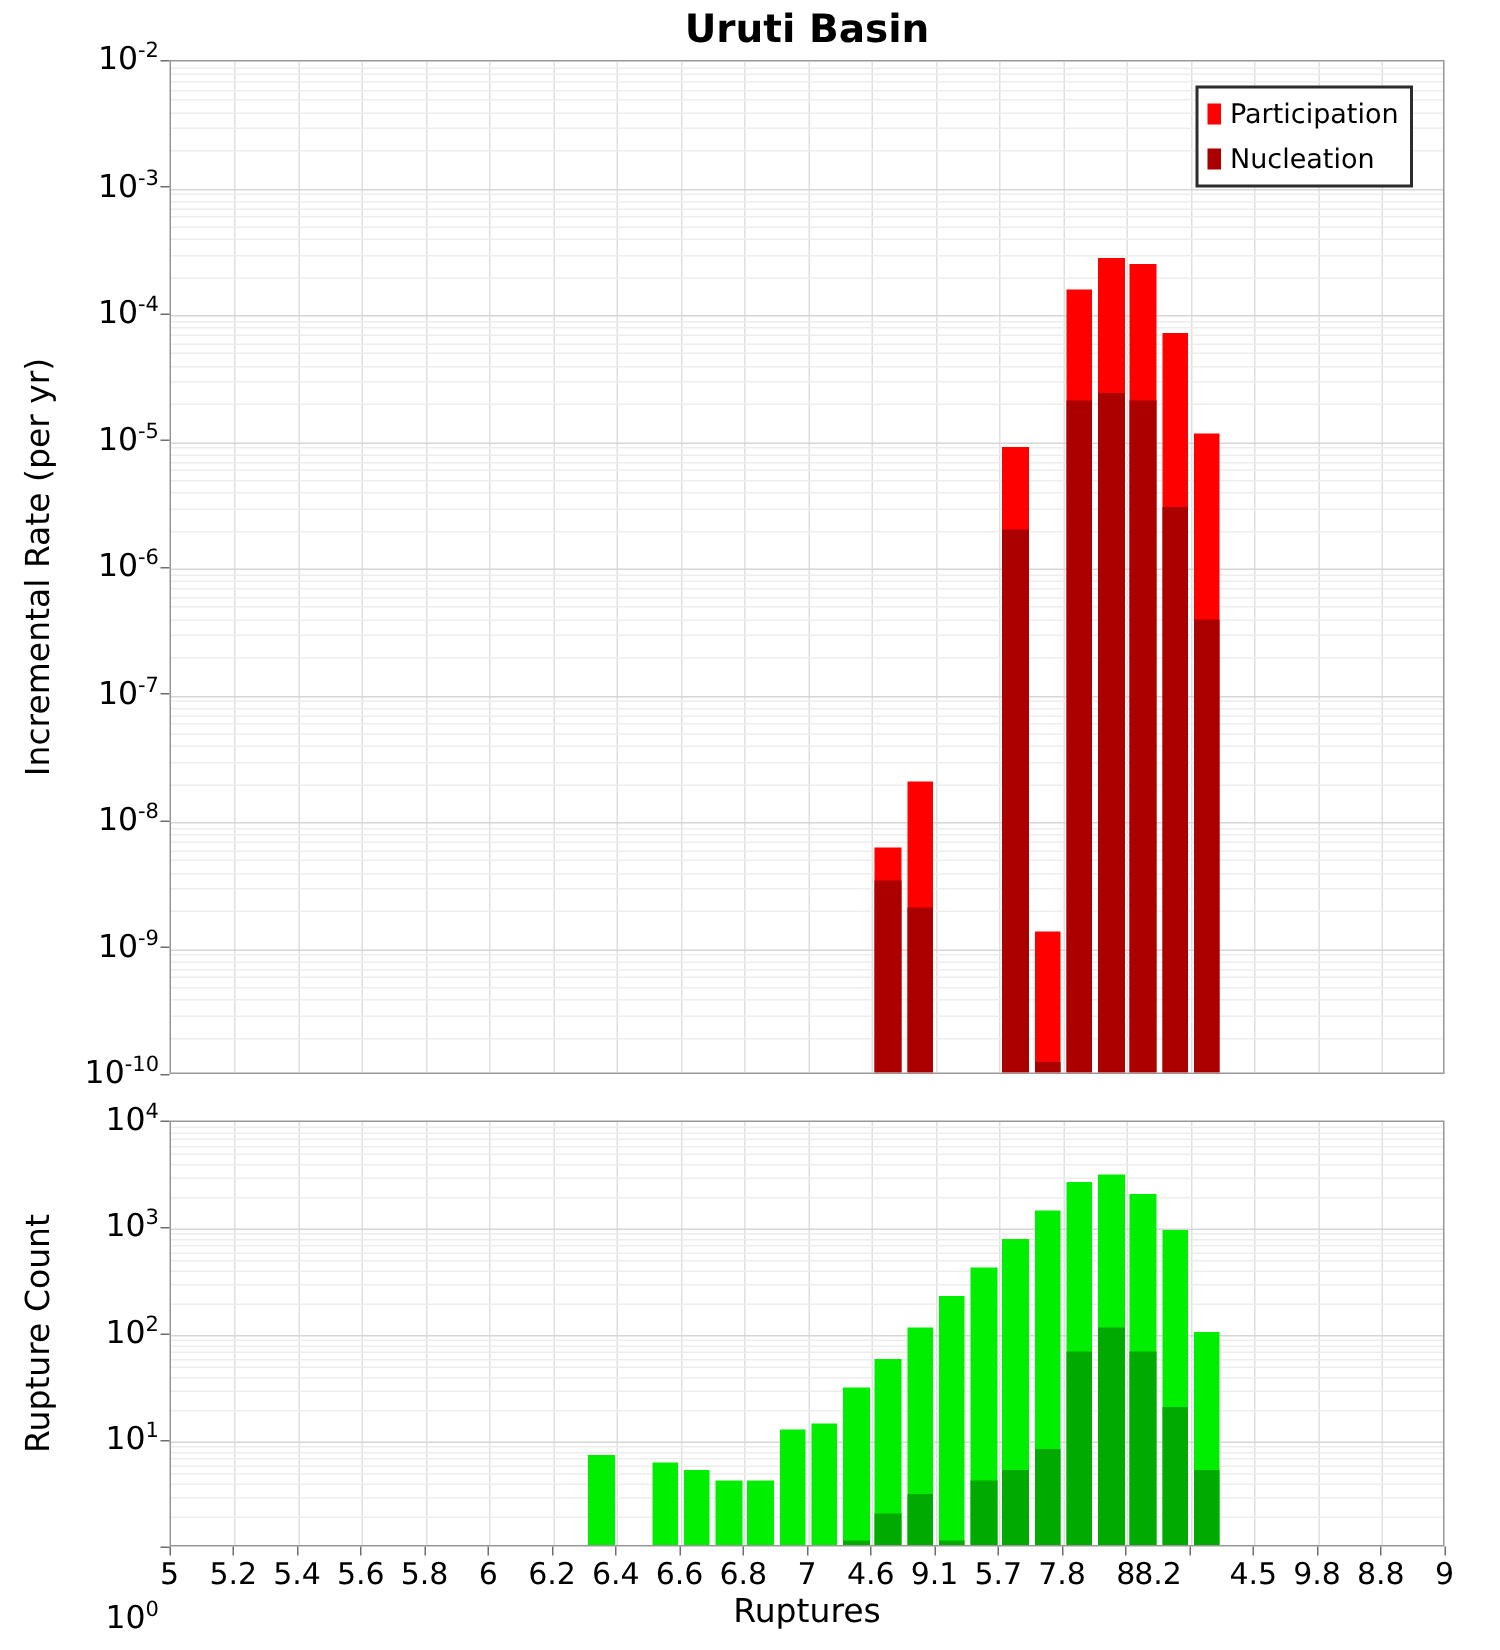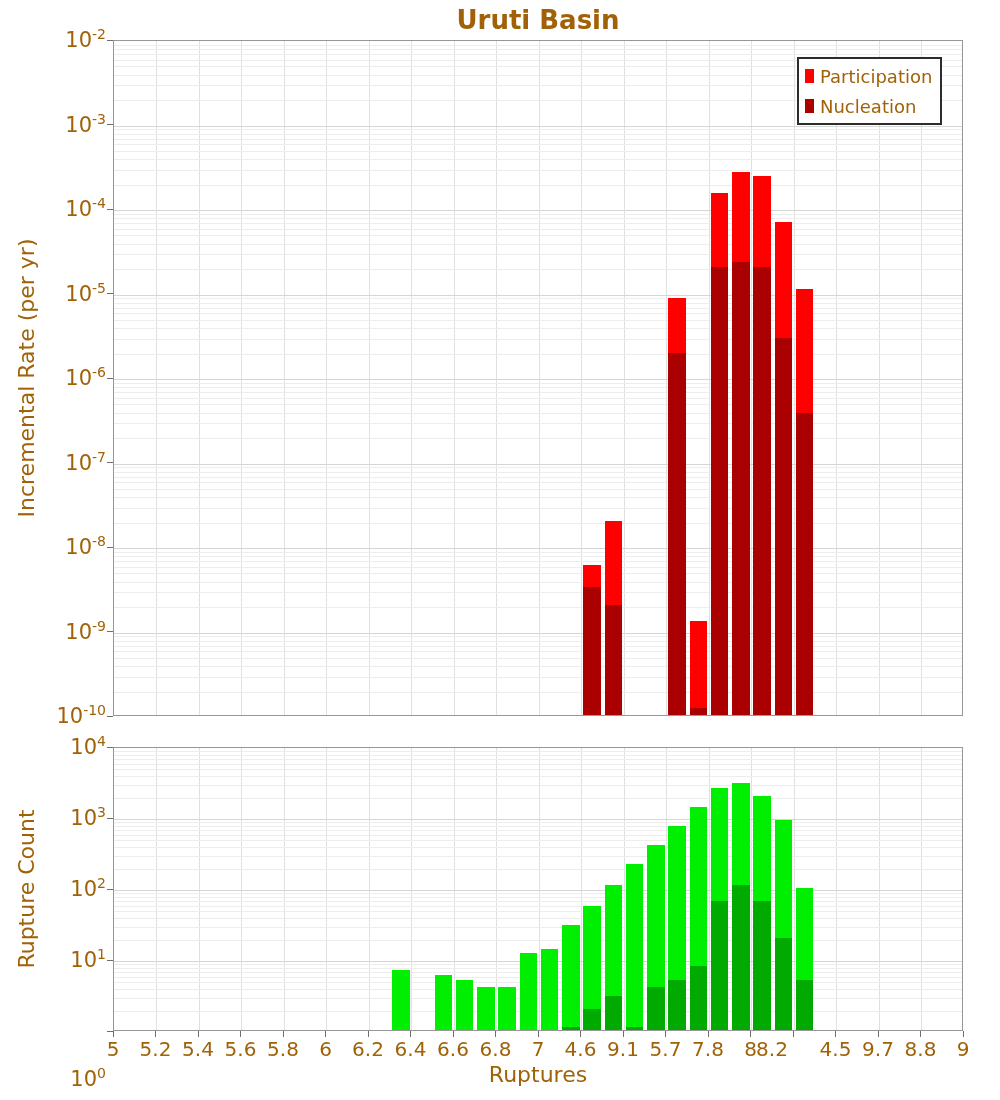--- a/index.html
+++ b/index.html
@@ -1,18 +1,18 @@
 <!DOCTYPE html>
 <html><head>
 <meta charset="utf-8">
 <style>
   html,body { margin:0; padding:0; background:#ffffff; }
   #root {
     position:relative; width:1000px; height:1100px; background:#ffffff;
-    font-family:"DejaVu Sans","Liberation Sans",sans-serif; color:#a16207;
+    font-family:"DejaVu Sans","Liberation Sans",sans-serif; color:#000000;
     overflow:hidden;
   }
   .chart-title {
     position:absolute; left:538px; top:5px; transform:translateX(-50%);
     font-size:26px; font-weight:bold; white-space:nowrap;
   }
   .panel {
     position:absolute; left:113px; width:850px; box-sizing:border-box;
     border:1px solid #979797; background:#ffffff; overflow:hidden;
   }
@@ -325,19 +325,19 @@
     <div class="xtick" style="left: 665.5px;">5.7</div>
     <div class="tickmark" style="left: 665px; top: 1031px; width: 1px; height: 6px;"></div>
     <div class="xtick" style="left: 708px;">7.8</div>
     <div class="tickmark" style="left: 707.5px; top: 1031px; width: 1px; height: 6px;"></div>
     <div class="xtick" style="left: 750.5px;">8</div>
     <div class="tickmark" style="left: 750px; top: 1031px; width: 1px; height: 6px;"></div>
     <div class="xtick" style="left: 772px;">8.2</div>
     <div class="tickmark" style="left: 792.5px; top: 1031px; width: 1px; height: 6px;"></div>
     <div class="xtick" style="left: 835.5px;">4.5</div>
     <div class="tickmark" style="left: 835px; top: 1031px; width: 1px; height: 6px;"></div>
-    <div class="xtick" style="left: 878px;">9.7</div>
+    <div class="xtick" style="left: 878px;">9.8</div>
     <div class="tickmark" style="left: 877.5px; top: 1031px; width: 1px; height: 6px;"></div>
     <div class="xtick" style="left: 920.5px;">8.8</div>
     <div class="tickmark" style="left: 920px; top: 1031px; width: 1px; height: 6px;"></div>
     <div class="xtick" style="left: 963px;">9</div>
     <div class="tickmark" style="left: 962.5px; top: 1031px; width: 1px; height: 6px;"></div>
   </div>
 
 </body></html>

